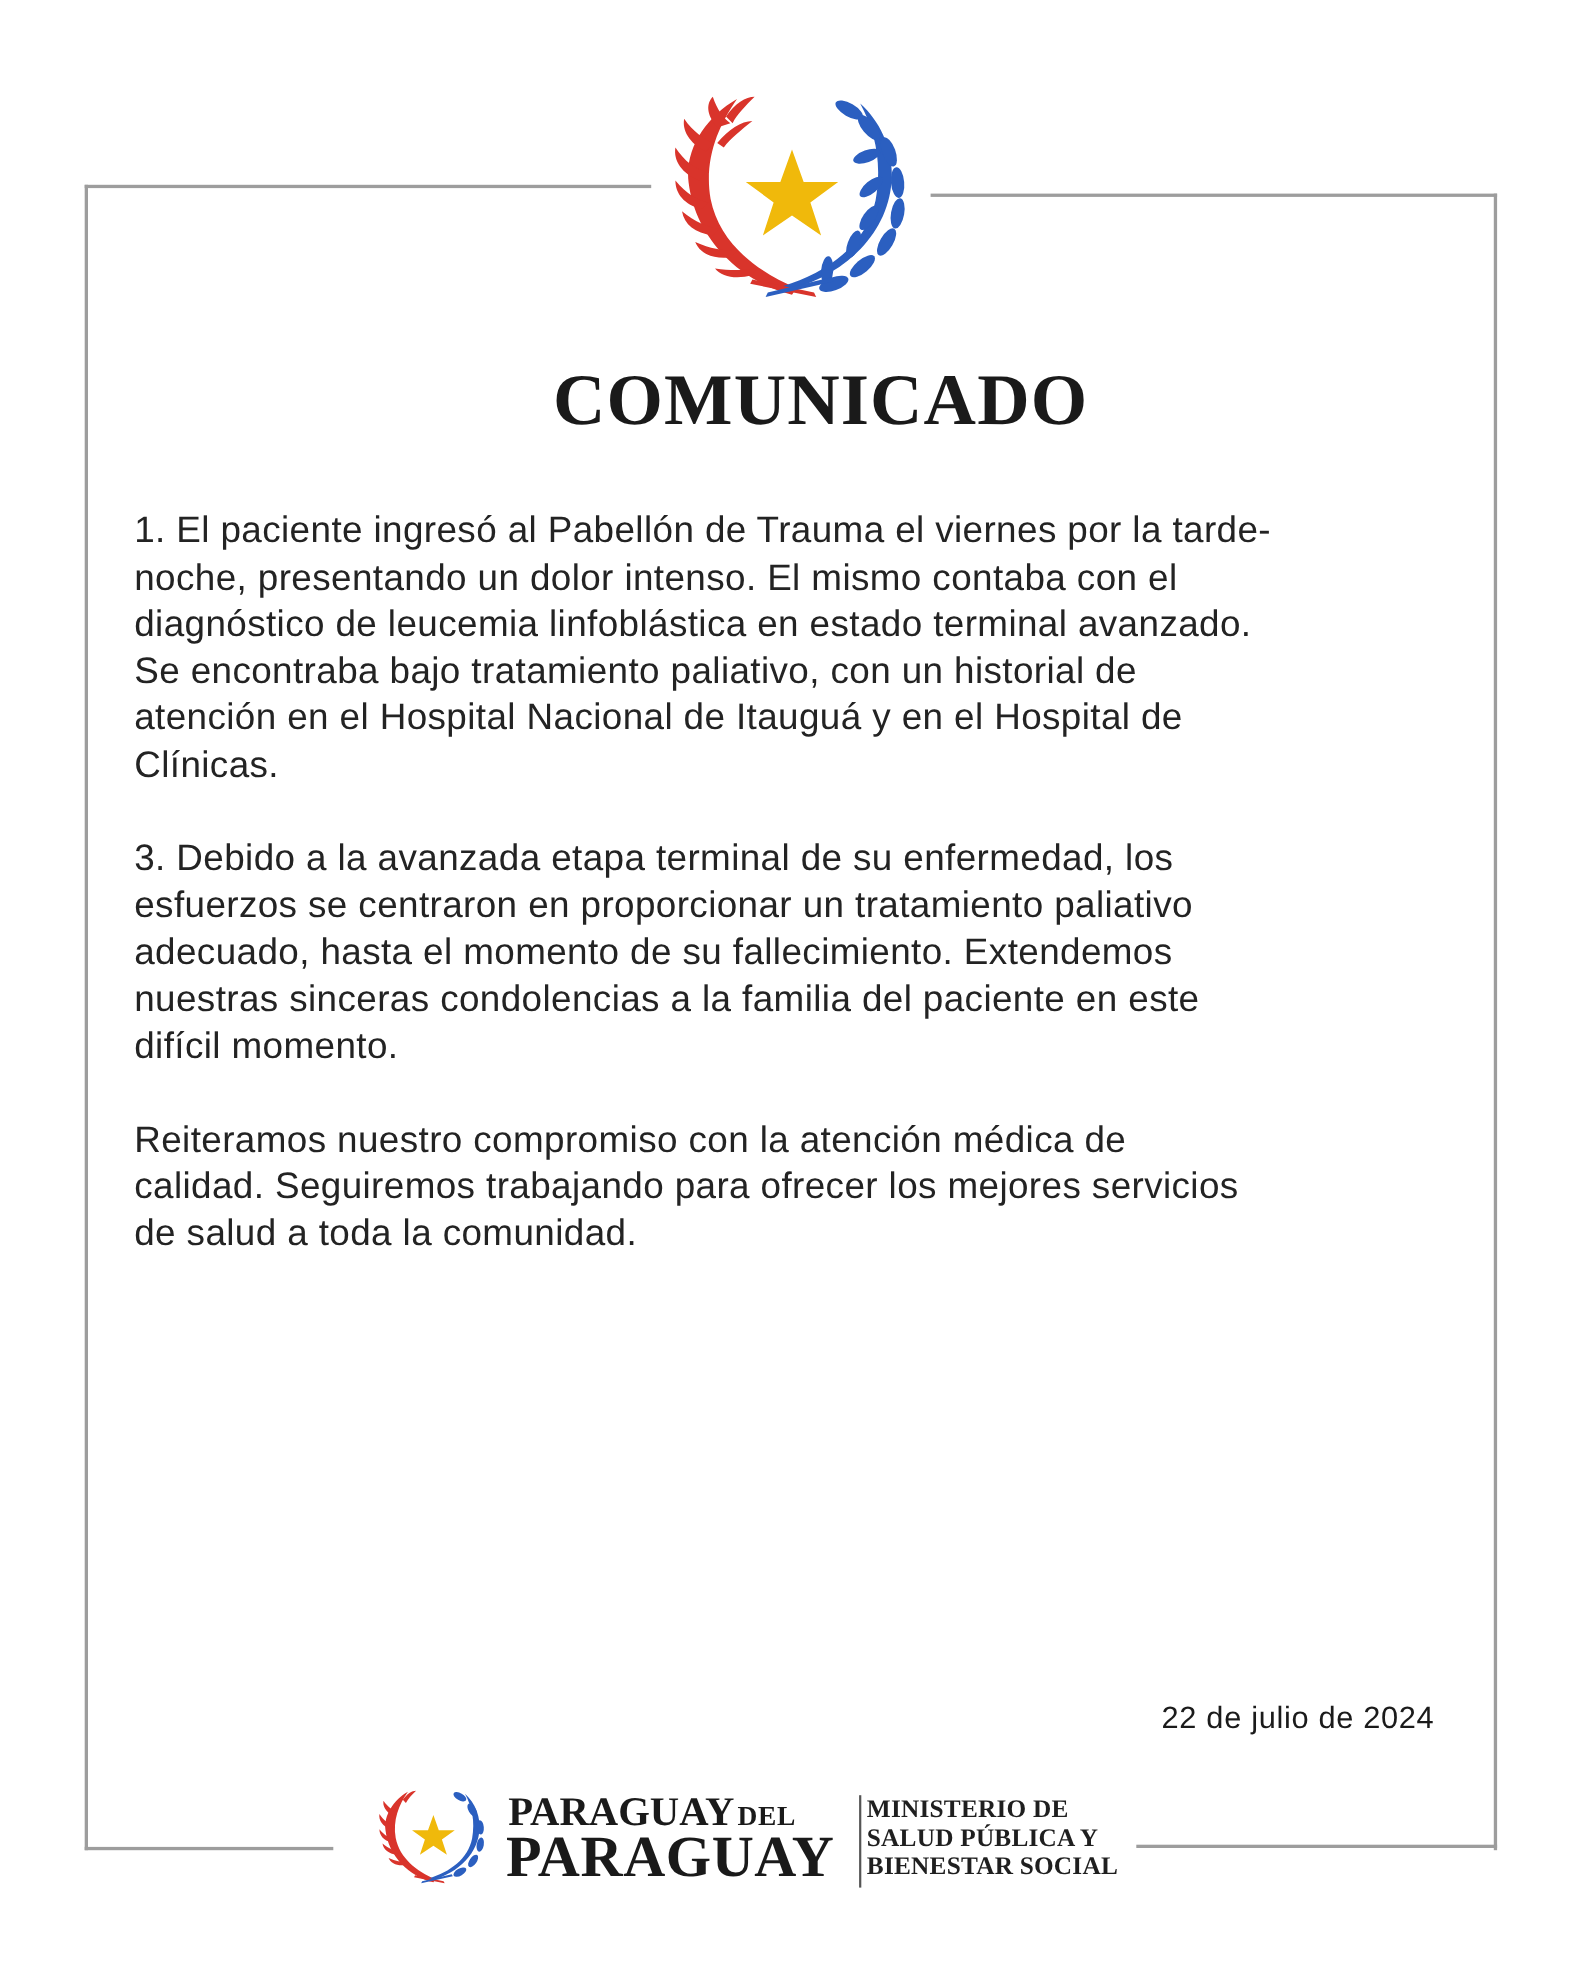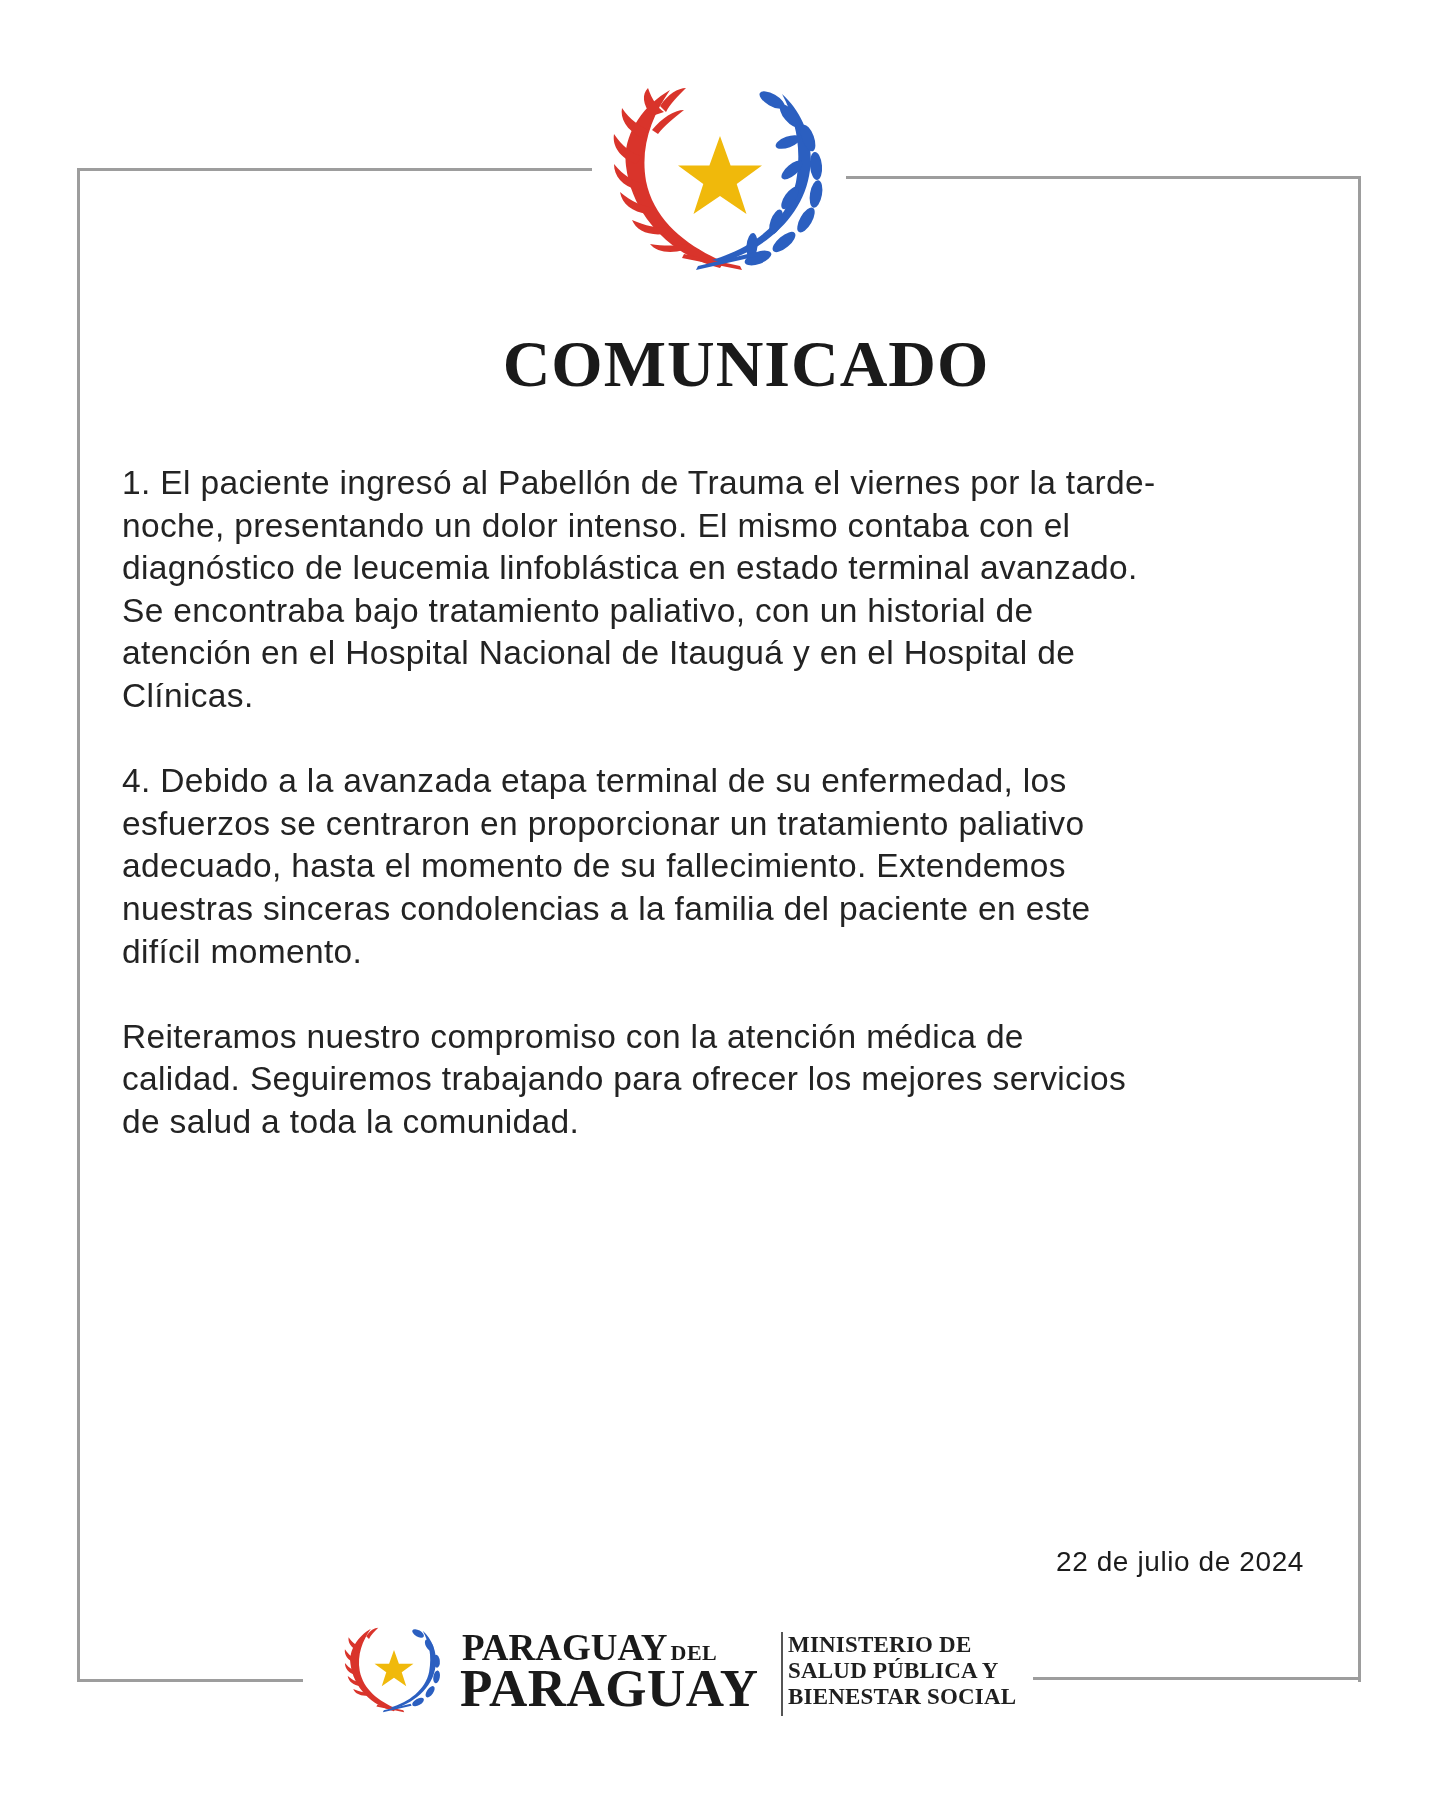--- a/index.html
+++ b/index.html
@@ -90,21 +90,21 @@
     left: 122px;
     top: 8px;
     font-family: "Liberation Serif", serif;
     font-weight: bold;
     font-size: 37px;
     line-height: 40px;
     color: #1a1a1a;
     white-space: nowrap;
   }
   .gob-line1 .del {
-    font-size: 22px;
+    font-size: 25px;
     letter-spacing: 0.5px;
     margin-left: 3px;
   }
   .gob-line2 {
     position: absolute;
     left: 120px;
     top: 44px;
     font-family: "Liberation Serif", serif;
     font-weight: bold;
     font-size: 53px;
@@ -184,21 +184,21 @@
 
 <h1 class="title">COMUNICADO</h1>
 
 <div class="body">
   <p class="para">1. El paciente ingresó al Pabellón de Trauma el viernes por la tarde-
 noche, presentando un dolor intenso. El mismo contaba con el
 diagnóstico de leucemia linfoblástica en estado terminal avanzado.
 Se encontraba bajo tratamiento paliativo, con un historial de
 atención en el Hospital Nacional de Itauguá y en el Hospital de
 Clínicas.</p>
-  <p class="para">4. Debido a la avanzada etapa terminal de su enfermedad, los
+  <p class="para">3. Debido a la avanzada etapa terminal de su enfermedad, los
 esfuerzos se centraron en proporcionar un tratamiento paliativo
 adecuado, hasta el momento de su fallecimiento. Extendemos
 nuestras sinceras condolencias a la familia del paciente en este
 difícil momento.</p>
   <p class="para">Reiteramos nuestro compromiso con la atención médica de
 calidad. Seguiremos trabajando para ofrecer los mejores servicios
 de salud a toda la comunidad.</p>
 </div>
 
 <div class="date">22 de julio de 2024</div>

